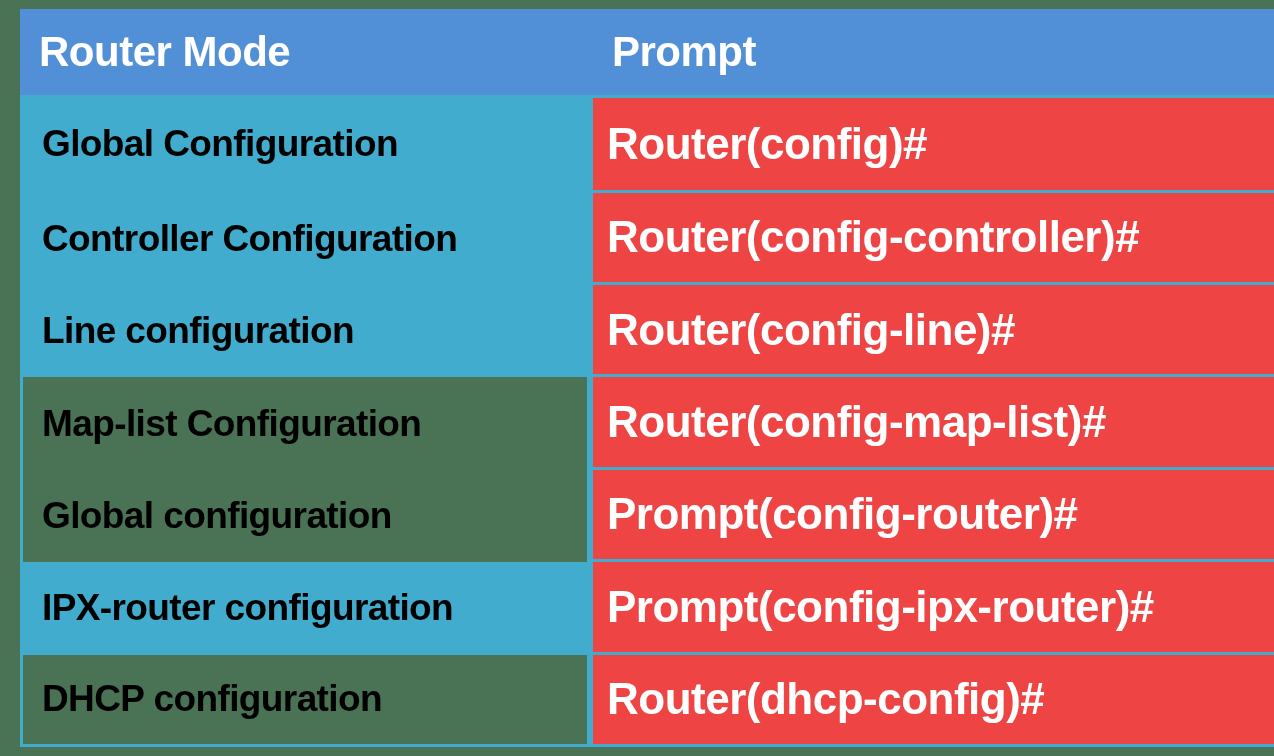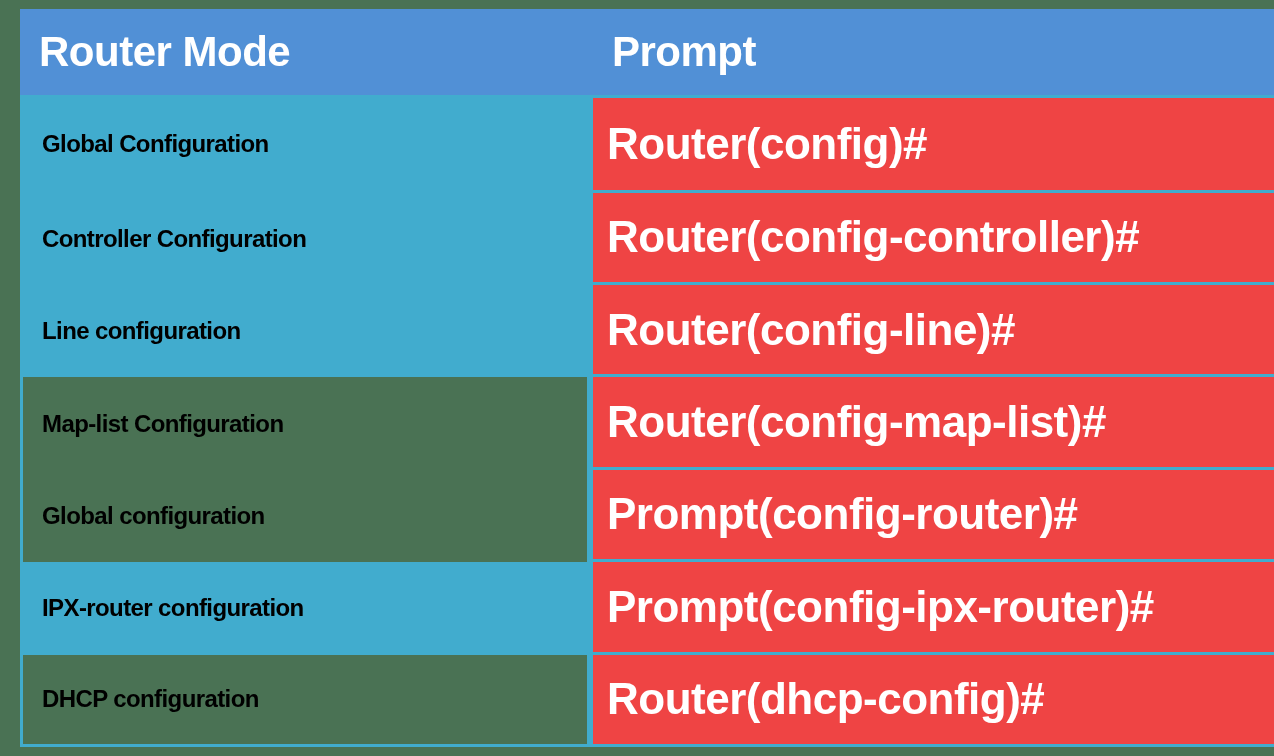--- a/index.html
+++ b/index.html
@@ -65,21 +65,21 @@
   
   tbody td {
     box-sizing: border-box;
     vertical-align: middle;
     white-space: nowrap;
     border: 0;
   }
 
   tbody td.mode-cell {
     color: #000000;
-    font-size: 24px;
+    font-size: 37px;
     font-weight: bold;
     letter-spacing: -0.6px;
     padding: 0 6px 0 19px;
     border-left: 3px solid #41acce;
     border-right: 3px solid #41acce;
   }
   tbody tr:last-child td.mode-cell {
     border-bottom: 3px solid #41acce;
   }
 

